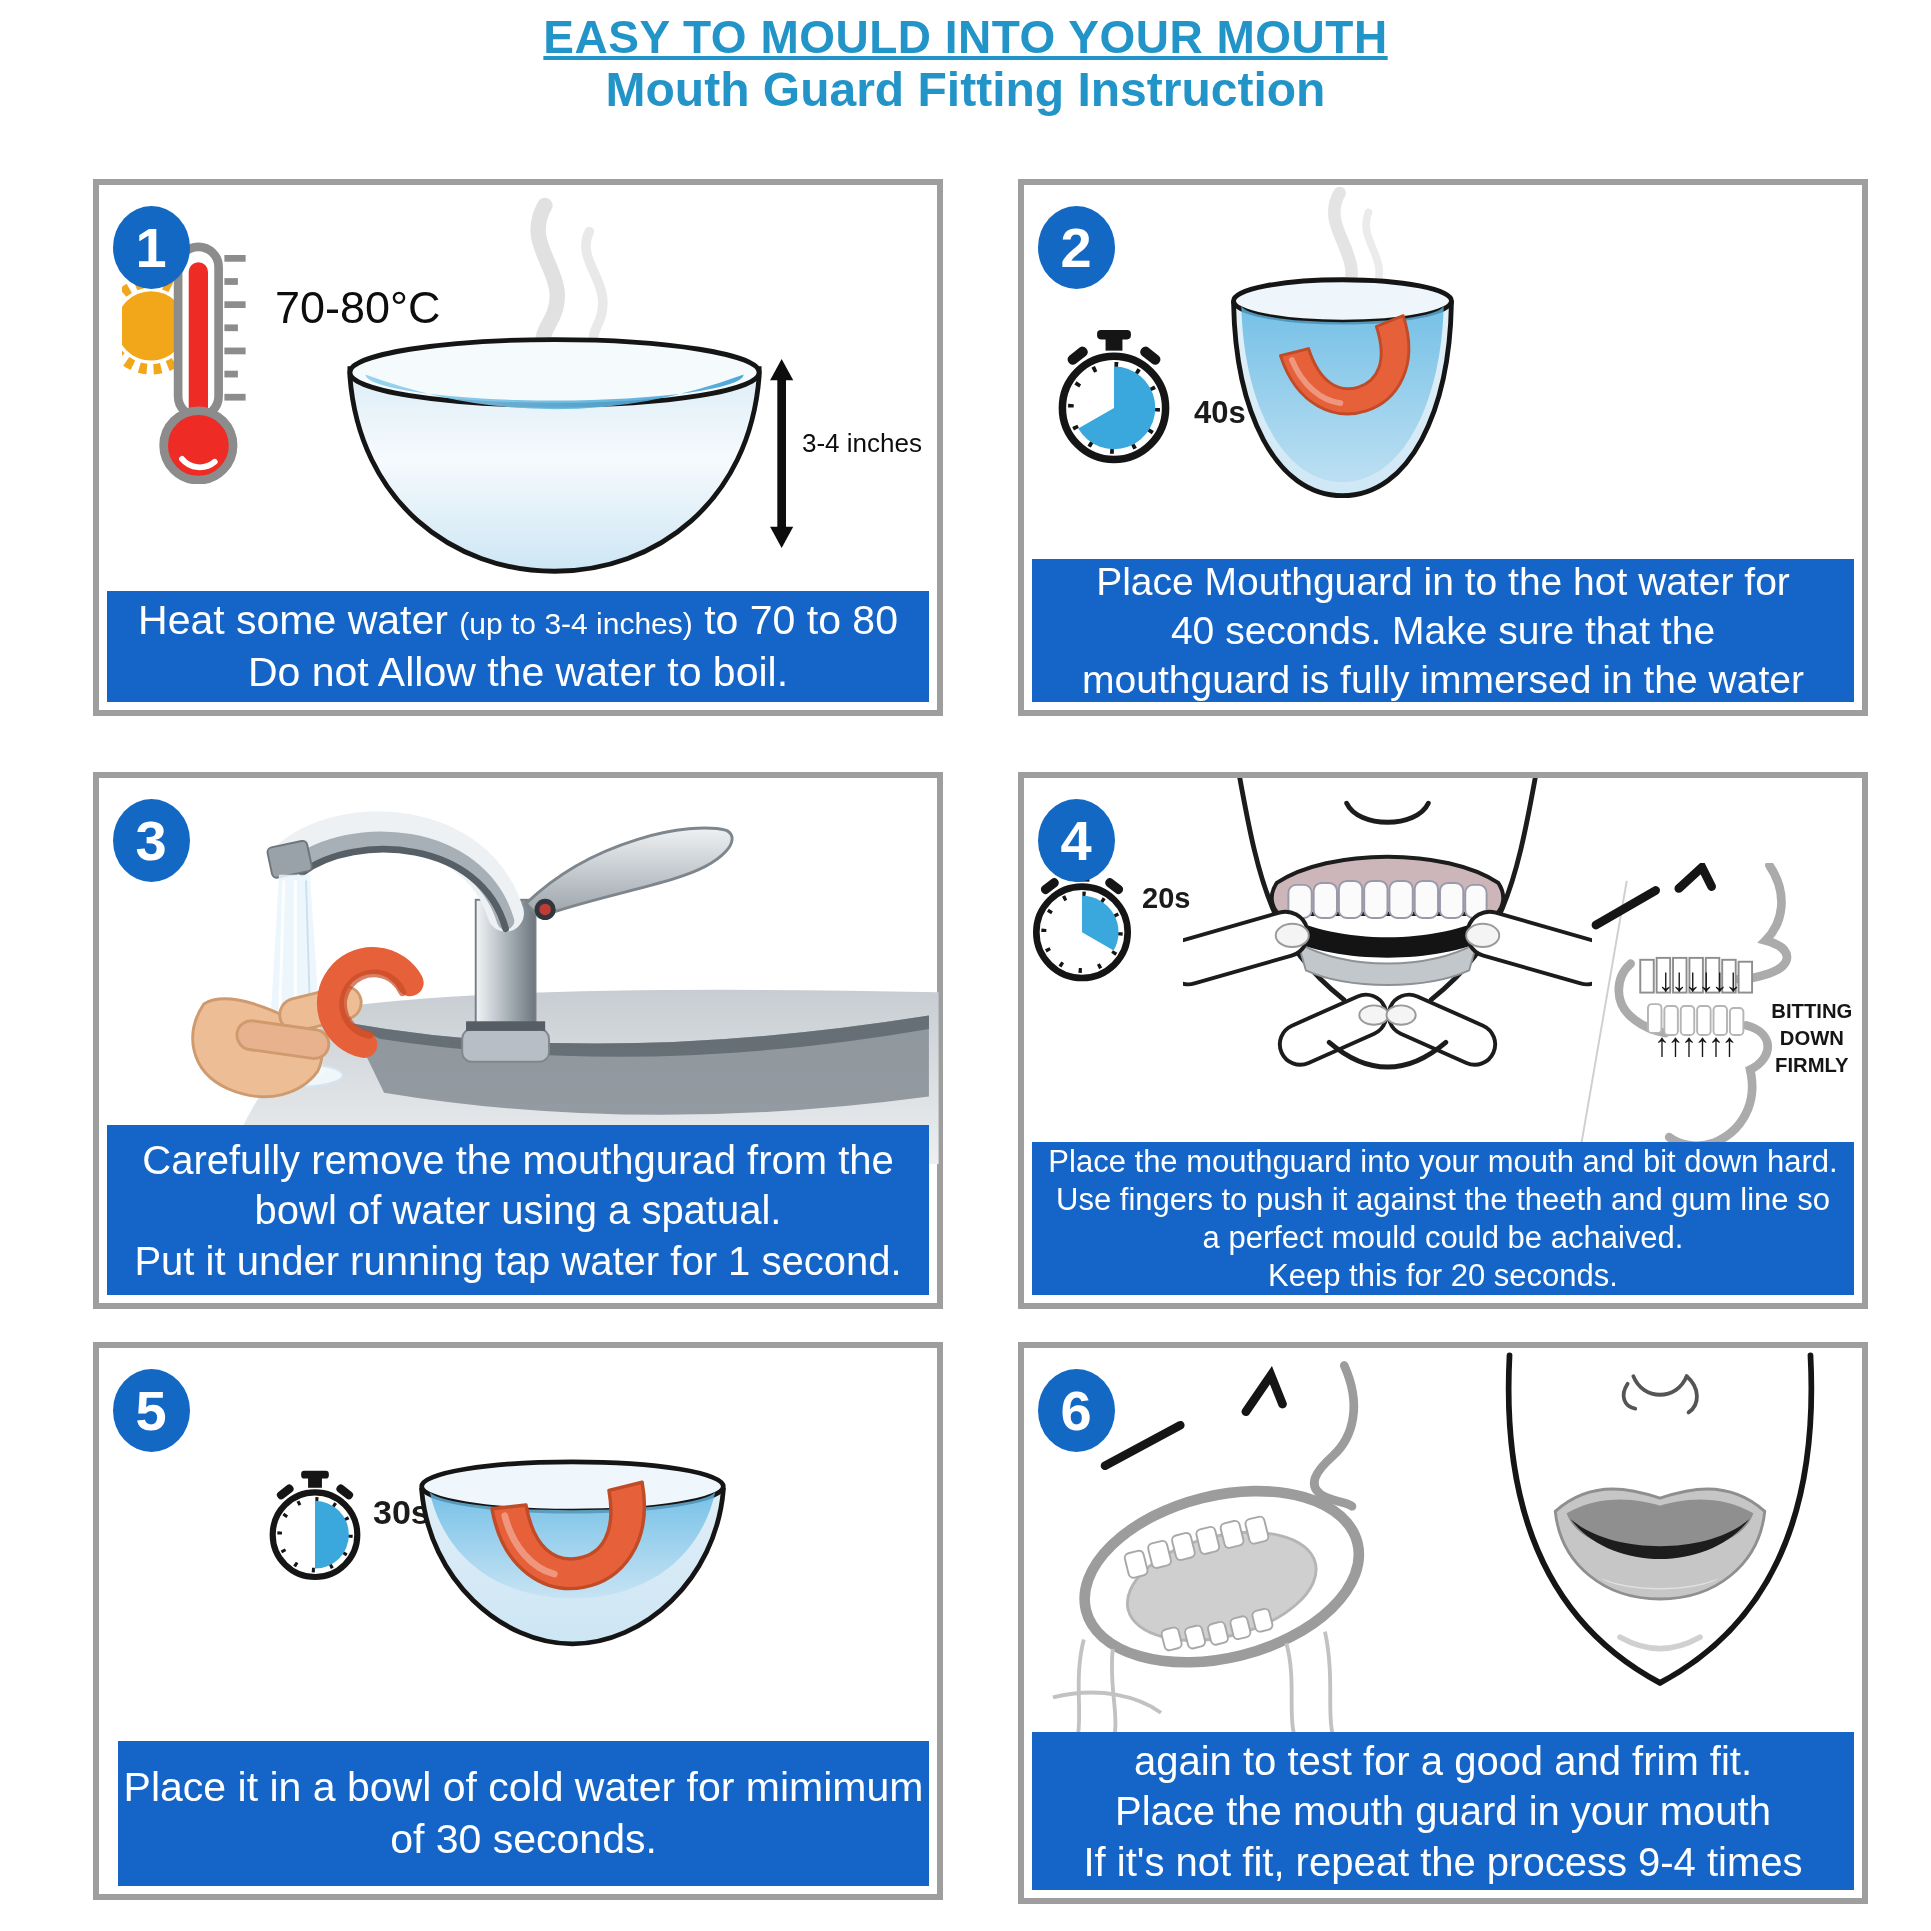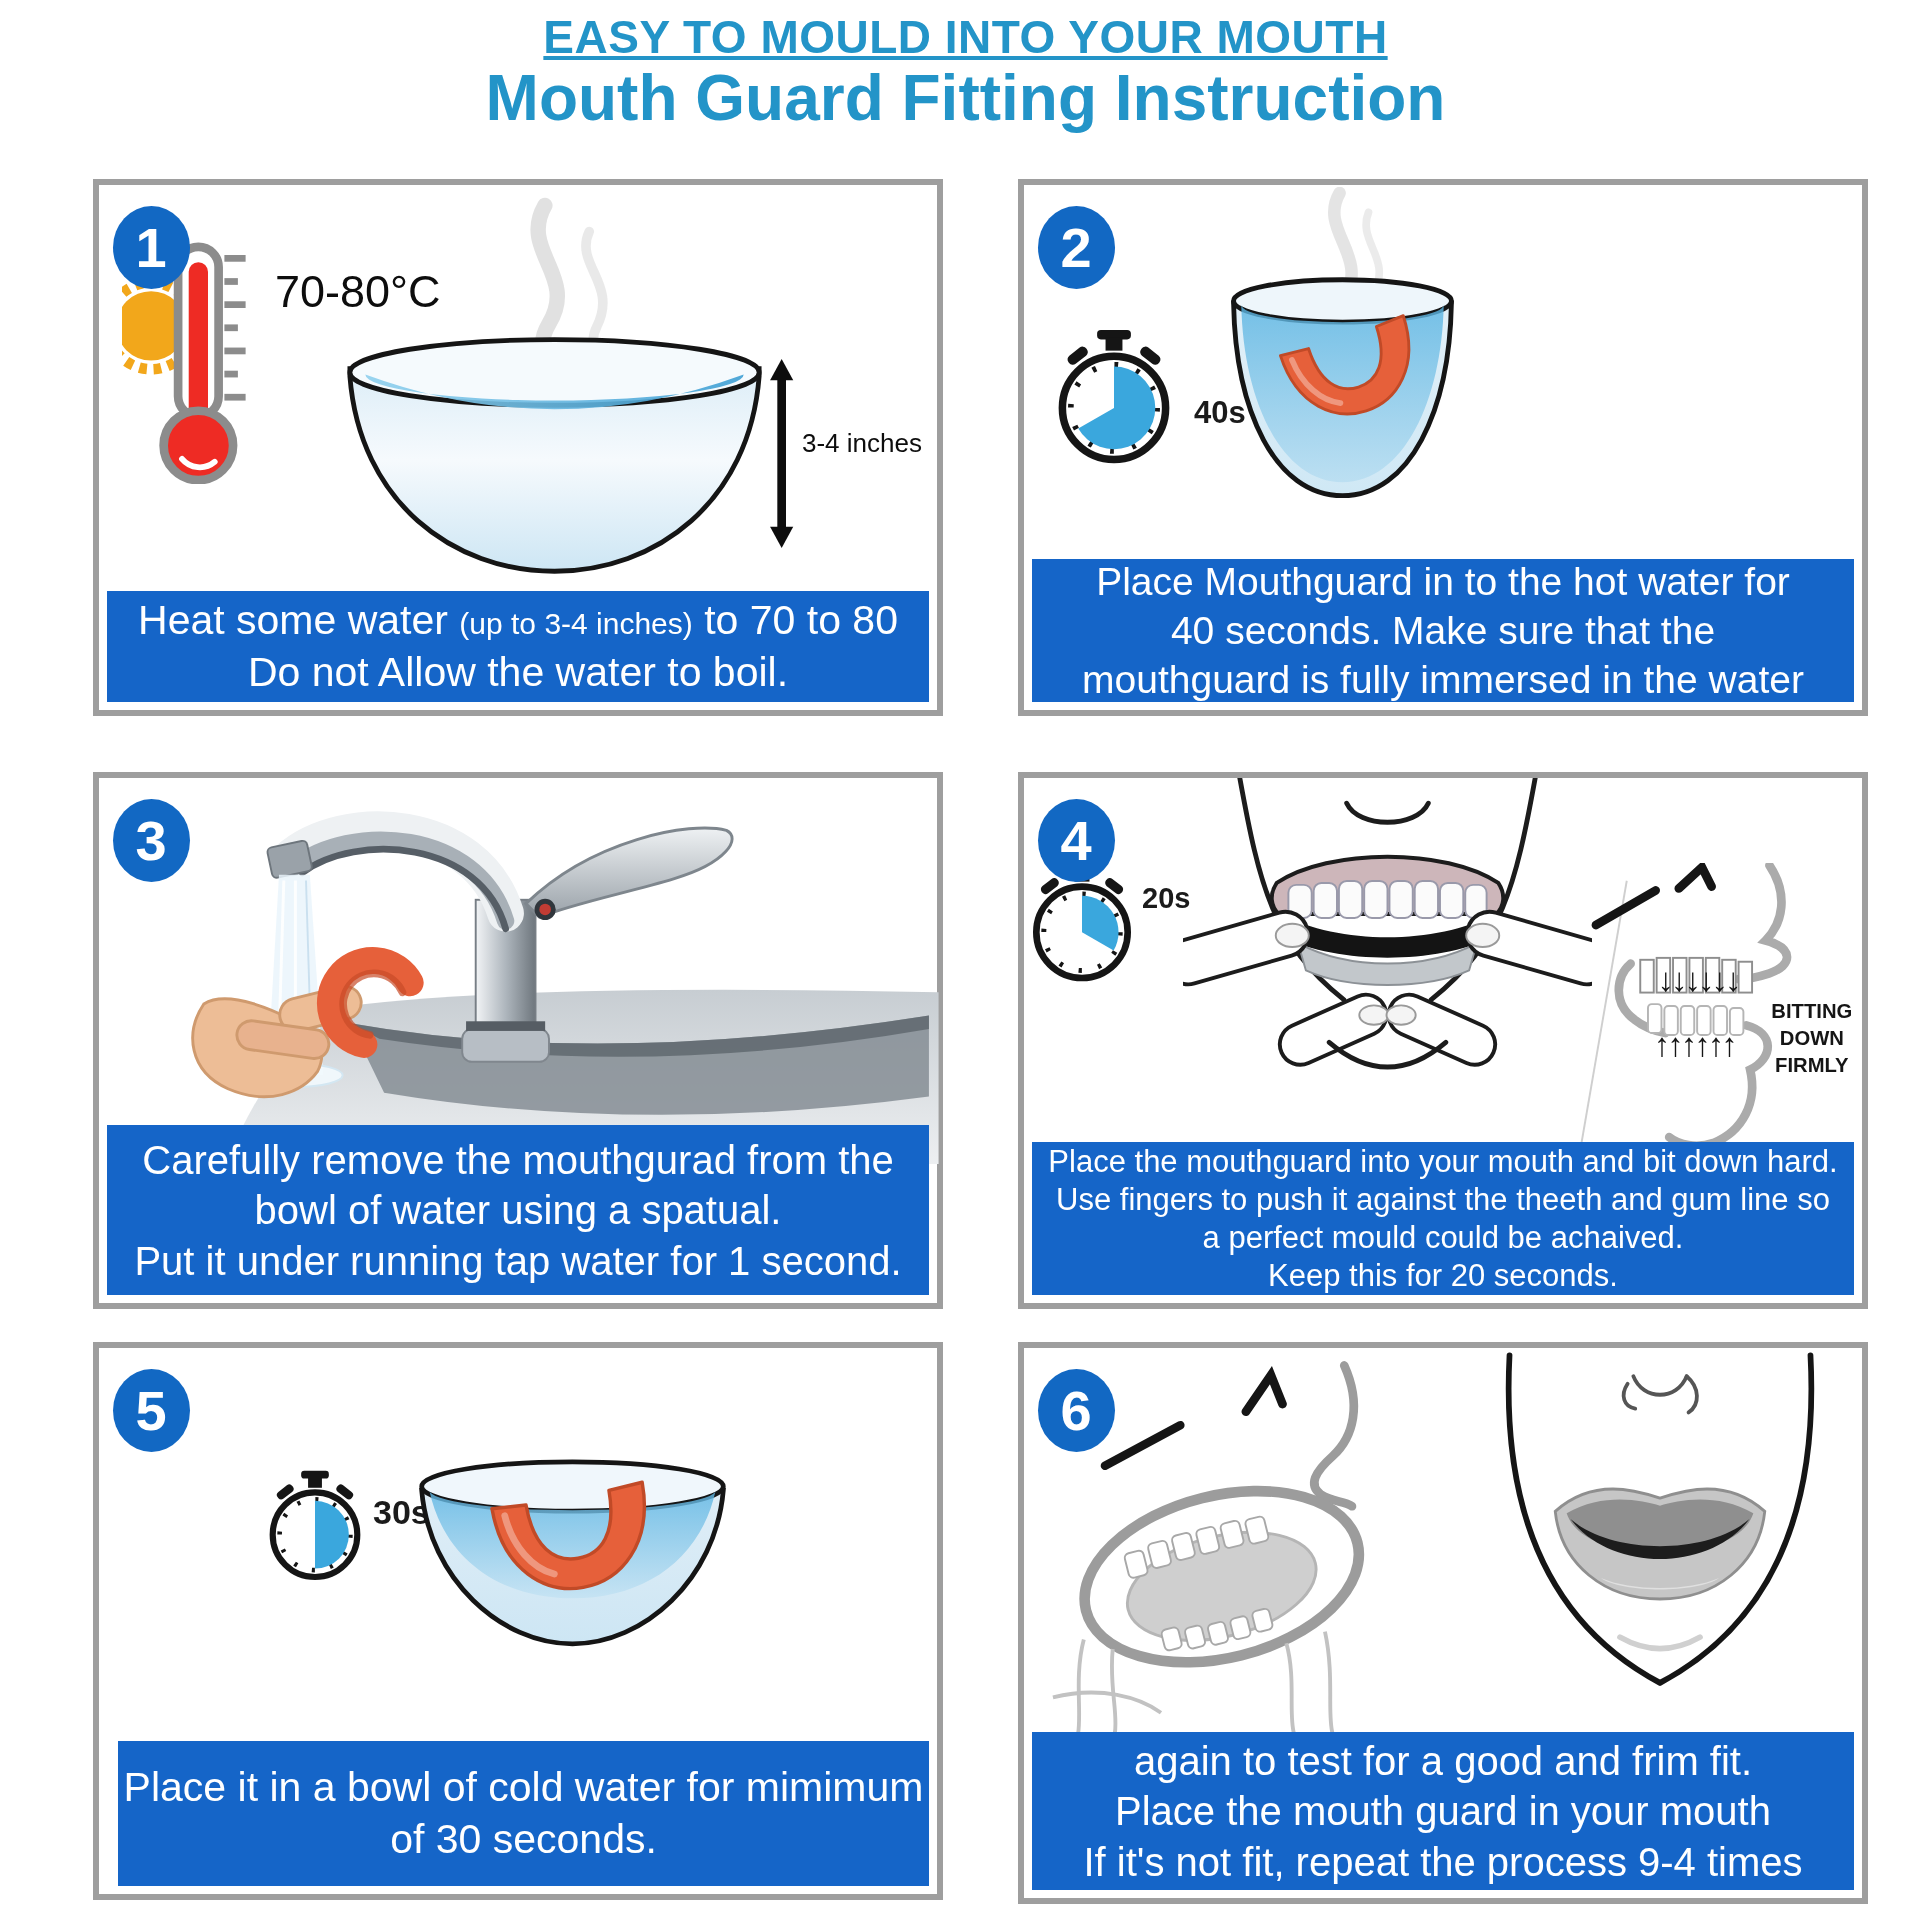--- a/index.html
+++ b/index.html
@@ -1,20 +1,20 @@
 <!DOCTYPE html>
 <html><head>
 <meta charset="utf-8">
 <style>
   html,body{margin:0;padding:0;background:#fff;}
   .canvas{position:relative;width:1931px;height:1931px;background:#ffffff;overflow:hidden;
           font-family:"Liberation Sans","DejaVu Sans",sans-serif;}
   .title-wrap{position:absolute;left:0;right:0;top:11.6px;text-align:center;color:#2394C8;font-weight:700;line-height:1.12;}
   .title-line1{font-size:46px;letter-spacing:0.5px;text-decoration:underline;}
-  .title-line2{font-size:64px;}
+  .title-line2{font-size:48px;}
   .panel{position:absolute;border:6.8px solid #9e9e9e;background:#ffffff;box-sizing:border-box;}
   #p1{left:93px;top:179px;width:850px;height:537px}
   #p2{left:1018px;top:179px;width:850px;height:537px}
   #p3{left:93px;top:772px;width:850px;height:537px}
   #p4{left:1018px;top:772px;width:850px;height:537px}
   #p5{left:93px;top:1342px;width:850px;height:558px}
   #p6{left:1018px;top:1342px;width:850px;height:562px}
   .badge{position:absolute;left:13.5px;top:21px;width:77px;height:83px;border-radius:50%;
          background:#1268C3;color:#fff;font-weight:700;font-size:56px;
          display:flex;align-items:center;justify-content:center;z-index:5;}
@@ -56,21 +56,21 @@
       <g stroke="#8c8c8c" stroke-width="7">
         <line x1="106" y1="18" x2="128" y2="18"></line>
         <line x1="106" y1="42" x2="120" y2="42"></line>
         <line x1="106" y1="66" x2="128" y2="66"></line>
         <line x1="106" y1="90" x2="120" y2="90"></line>
         <line x1="106" y1="114" x2="128" y2="114"></line>
         <line x1="106" y1="138" x2="120" y2="138"></line>
         <line x1="106" y1="162" x2="128" y2="162"></line>
       </g>
     </svg>
-    <div class="temp-label abs" style="left:176px;top:81px">70-80°C</div>
+    <div class="temp-label abs" style="left:176px;top:97px">70-80°C</div>
 
     <svg class="abs" style="left:241px;top:5.8px" width="430" height="388" viewBox="0 0 445 402">
       <defs>
         <linearGradient id="p1body" x1="0" y1="0" x2="0" y2="1">
           <stop offset="0" stop-color="#dcedf7"></stop>
             <stop offset="0.45" stop-color="#f6fafd"></stop>
             <stop offset="1" stop-color="#cde6f4"></stop>
         </linearGradient>
         <linearGradient id="p1water" x1="0" y1="0" x2="1" y2="0">
           <stop offset="0" stop-color="#8fd0ee"></stop>

